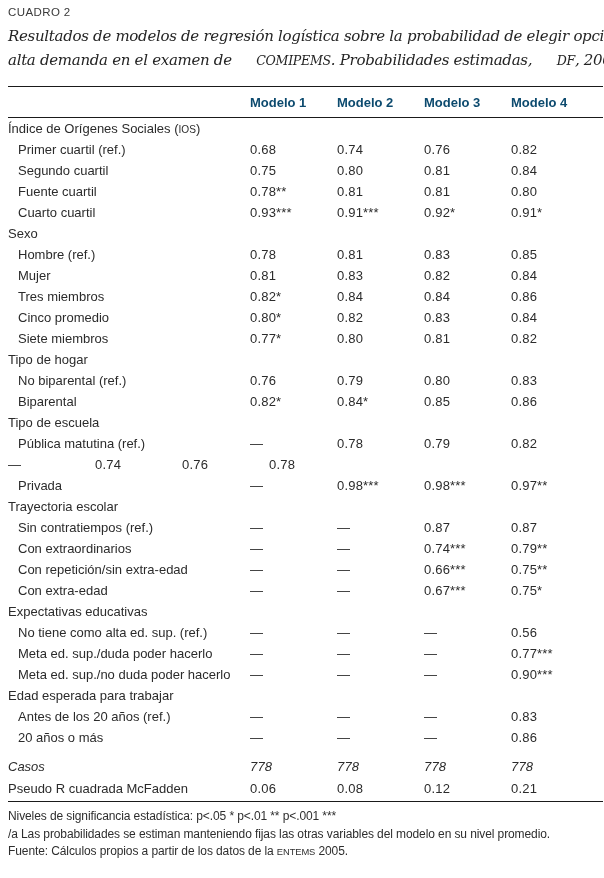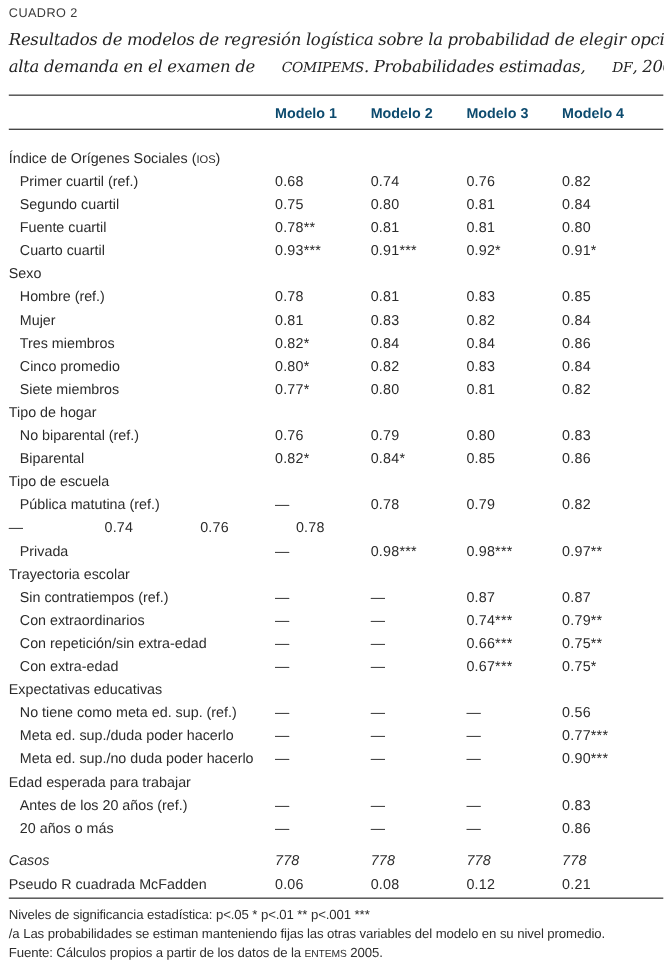--- a/index.html
+++ b/index.html
@@ -14,21 +14,21 @@
   .title{margin-top:4px;font-family:"DejaVu Serif",serif;font-style:italic;font-weight:normal;color:#242424;}
   .title .tline{font-size:15px;line-height:24px;letter-spacing:-0.3px;white-space:nowrap;}
   .title .sc{font-size:0.84em;margin-left:20px;}
   .headrow{
     display:flex;align-items:center;
     margin-top:13px;height:30px;
     border-top:1.5px solid #1a1a1a;border-bottom:1.5px solid #1a1a1a;
   }
   .headrow .labspace{flex:0 0 242px;}
   .headrow .col{flex:0 0 87px;font-weight:bold;font-size:13px;color:#0c4a6e;}
-  .tbody{margin-top:15px;}
+  .tbody{margin-top:0;}
   .trow{display:flex;align-items:center;height:21px;font-size:13px;}
   .trow .lab{flex:0 0 242px;box-sizing:border-box;white-space:nowrap;overflow:visible;}
   .trow.item .lab{padding-left:10px;}
   .trow.section .lab{padding-left:0;}
   .trow .val{flex:0 0 87px;letter-spacing:.2px;}
   .trow.stat-italic{font-style:italic;height:22px;align-items:center;}
   .trow.stat{height:22px;}
   .trow.gap{margin-top:7px;}
   .sc{font-size:0.78em;}
   .bottomrule{border-top:1.5px solid #1a1a1a;margin-top:2px;}
@@ -192,21 +192,21 @@
         <div class="lab">Con extra-edad</div>
         <div class="val">—</div>
         <div class="val">—</div>
         <div class="val">0.67***</div>
         <div class="val">0.75*</div>
       </div>
       <div class="trow section">
         <div class="lab"><span>Expectativas educativas</span></div>
       </div>
       <div class="trow item">
-        <div class="lab">No tiene como meta ed. sup. (ref.)</div>
+        <div class="lab">No tiene como alta ed. sup. (ref.)</div>
         <div class="val">—</div>
         <div class="val">—</div>
         <div class="val">—</div>
         <div class="val">0.56</div>
       </div>
       <div class="trow item">
         <div class="lab">Meta ed. sup./duda poder hacerlo</div>
         <div class="val">—</div>
         <div class="val">—</div>
         <div class="val">—</div>

